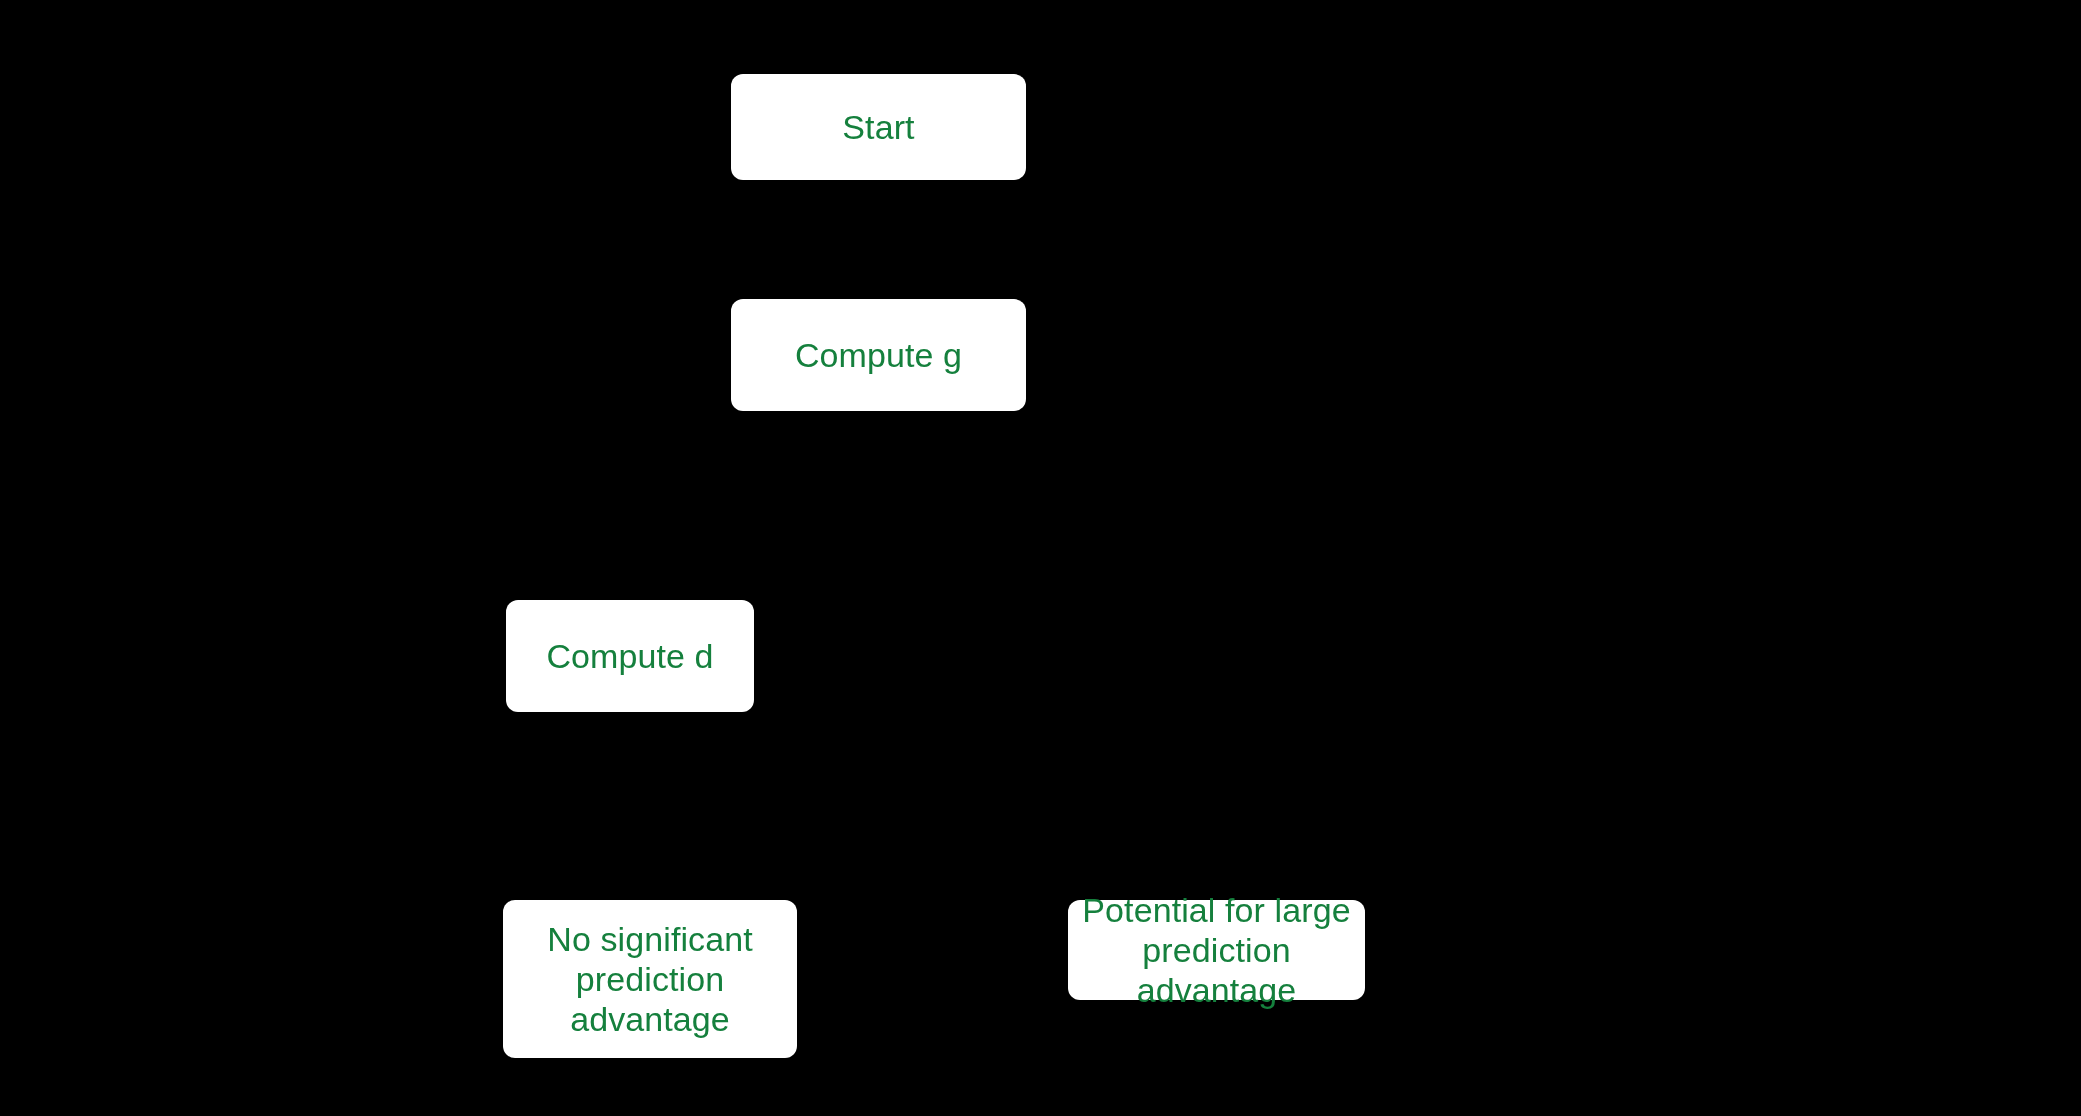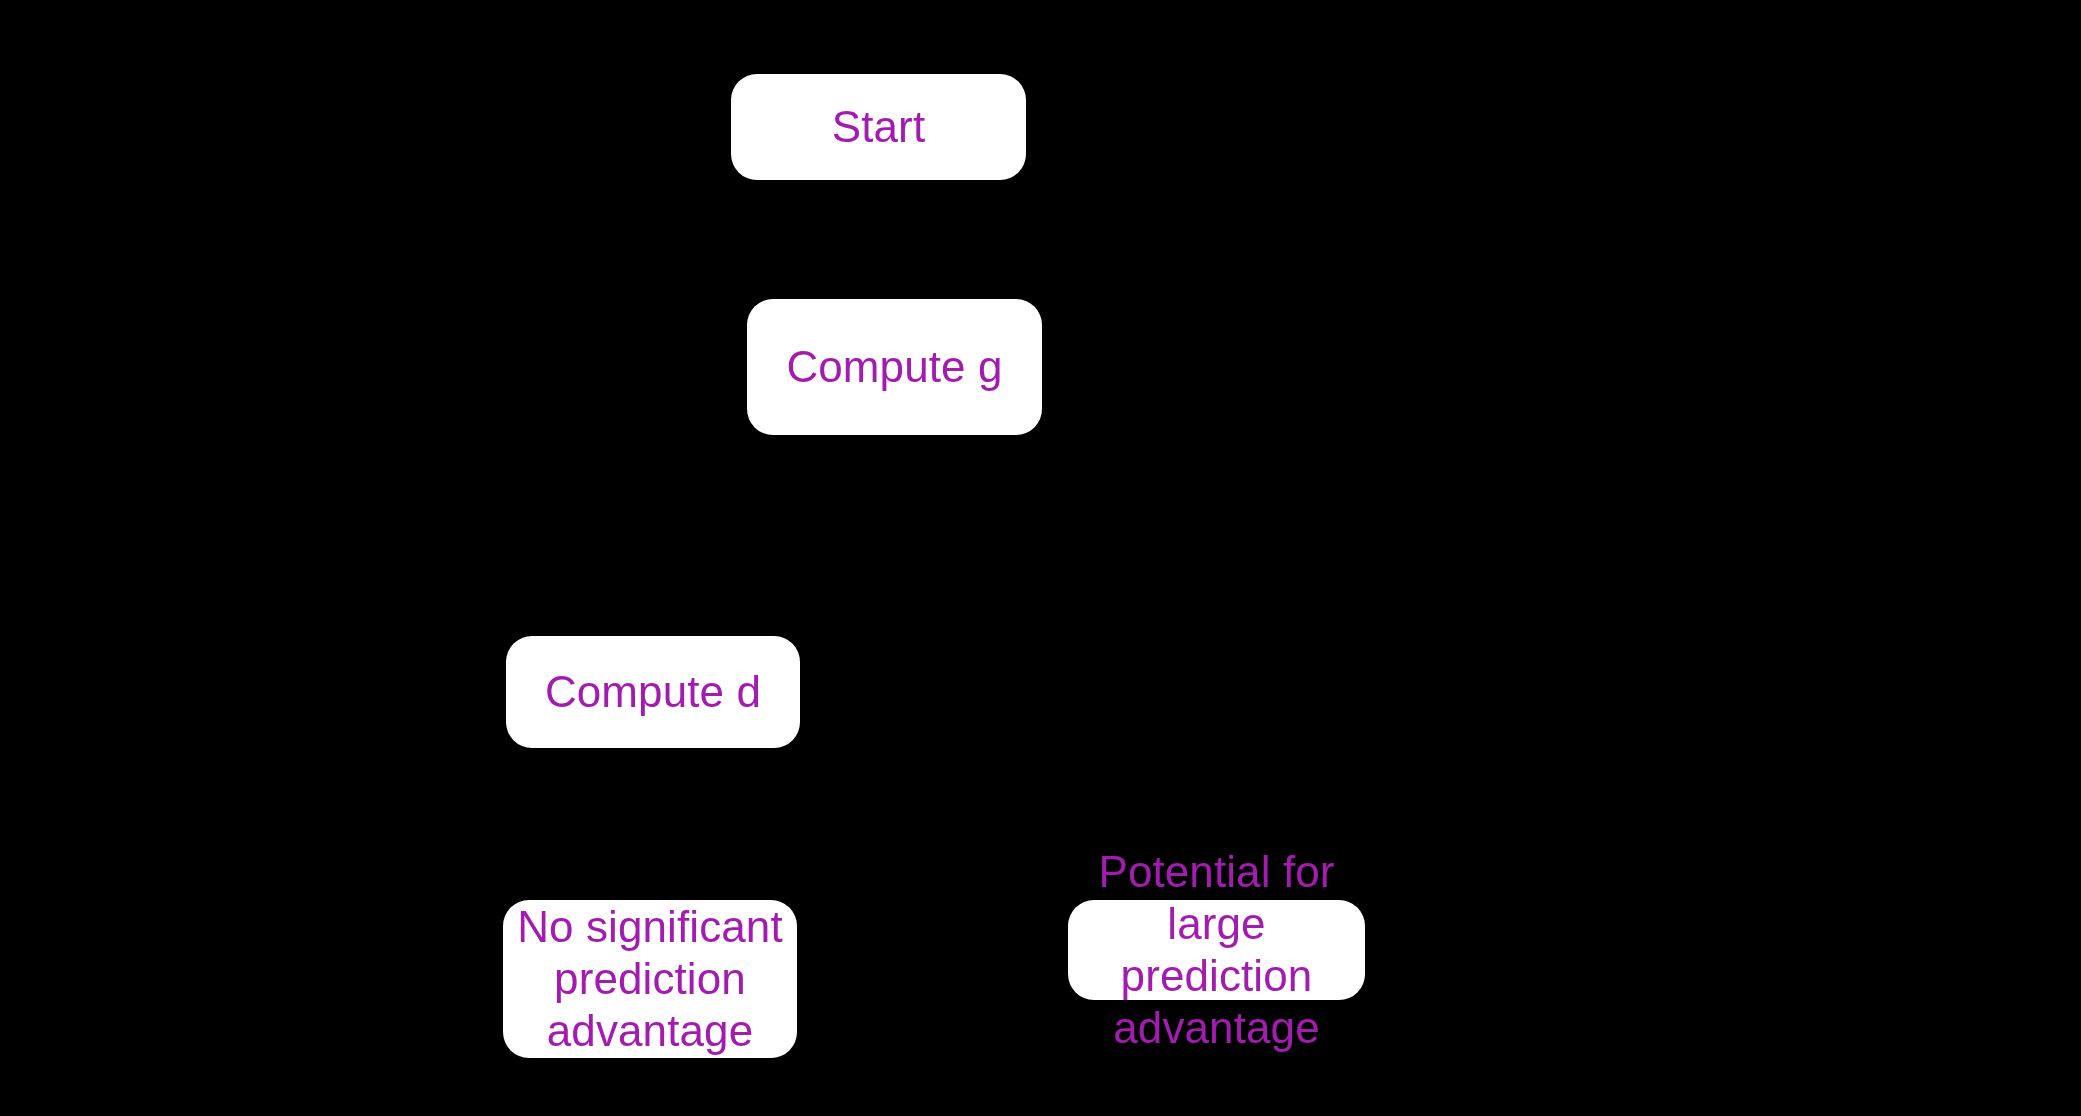--- a/index.html
+++ b/index.html
@@ -25,27 +25,27 @@
     left: 0;
     top: 0;
     width: 2081px;
     height: 1116px;
     pointer-events: none;
   }
   .node {
     position: absolute;
     box-sizing: border-box;
     background: #ffffff;
-    color: #a21caf;
-    border-radius: 26px;
+    color: #15803d;
+    border-radius: 12px;
     display: flex;
     align-items: center;
     justify-content: center;
     text-align: center;
-    font-size: 44px;
+    font-size: 34px;
     line-height: 1.18;
     font-weight: 400;
     letter-spacing: 0.1px;
     padding: 4px 14px;
   }
   .node-label {
     display: block;
     white-space: pre-line;
   }
 </style>
@@ -66,25 +66,25 @@
       <path d="M 878 411 L 878 505 L 1103 505 L 1103 600"></path>
       <path d="M 653 712 L 653 900"></path>
       <path d="M 1103 712 L 1103 806 L 1216 806 L 1216 900"></path>
     </g>
   </svg>
 
   <div class="node" style="left:731px; top:74px; width:295px; height:106px;">
     <span class="node-label">Start</span>
   </div>
 
-  <div class="node" style="left:731px; top:299px; width:295px; height:136px;margin-left:16px;">
+  <div class="node" style="left:731px; top:299px; width:295px; height:112px;">
     <span class="node-label">Compute g</span>
   </div>
 
-  <div class="node" style="left:506px; top:636px; width:294px; height:112px;">
+  <div class="node" style="left:506px; top:600px; width:248px; height:112px;">
     <span class="node-label">Compute d</span>
   </div>
 
 
   <div class="node" style="left:503px; top:900px; width:294px; height:158px;">
     <span class="node-label">No significant
 prediction
 advantage</span>
   </div>
 

